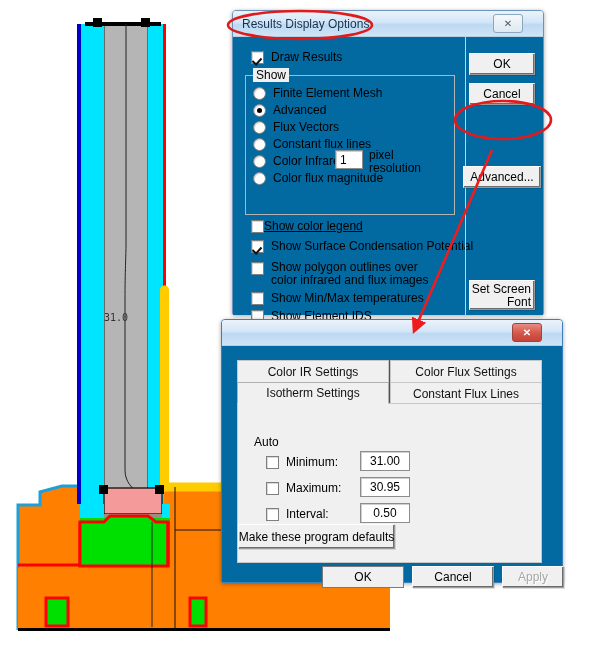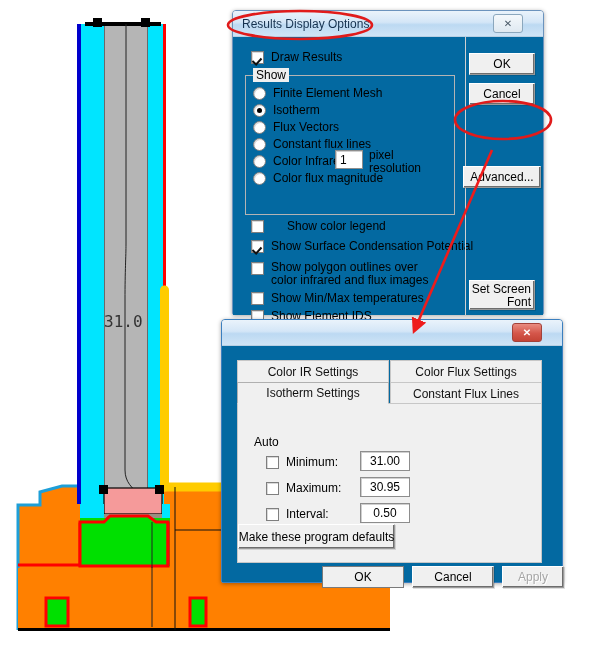--- a/index.html
+++ b/index.html
@@ -20,21 +20,21 @@
 
   
   #drawing {
     position: absolute;
     left: 0; top: 0;
     width: 611px; height: 646px;
   }
   .iso-label {
     position: absolute;
     font-family: "DejaVu Sans Mono", monospace;
-    font-size: 16px;
+    font-size: 10px;
     color: #333;
     letter-spacing: 0px;
     white-space: nowrap;
   }
 
   
   .dialog {
     position: absolute;
     background: #f0f0f0;
     border: 1px solid #6b93bd;
@@ -308,40 +308,40 @@
       <div class="chk checked" style="left:18px; top:14px;"></div>
       <div class="lbl" style="left:38px; top:14px;">Draw Results</div>
 
       <div class="group" style="left:12px; top:38px; width:210px; height:140px;"></div>
       <div class="group-title" style="left:20px; top:31px;">Show</div>
 
       <div class="radio" style="left:20px; top:50px;"></div>
       <div class="lbl" style="left:40px; top:50px;">Finite Element Mesh</div>
 
       <div class="radio checked" style="left:20px; top:67px;"></div>
-      <div class="lbl" style="left:40px; top:67px;">Isotherm</div>
+      <div class="lbl" style="left:40px; top:67px;">Advanced</div>
 
       <div class="radio" style="left:20px; top:84px;"></div>
       <div class="lbl" style="left:40px; top:84px;">Flux Vectors</div>
 
       <div class="radio" style="left:20px; top:101px;"></div>
       <div class="lbl" style="left:40px; top:101px;">Constant flux lines</div>
 
       <div class="radio" style="left:20px; top:118px;"></div>
       <div class="lbl" style="left:40px; top:118px;">Color Infrared</div>
 
       <div class="radio" style="left:20px; top:135px;"></div>
       <div class="lbl" style="left:40px; top:135px;">Color flux magnitude</div>
 
       <div class="field" style="left:102px; top:113px; width:28px; height:19px;">1</div>
       <div class="lbl" style="left:136px; top:112px;">pixel</div>
       <div class="lbl" style="left:136px; top:125px;">resolution</div>
 
       <div class="chk" style="left:18px; top:183px;"></div>
-      <div class="lbl" style="left:54px; top:183px;">Show color legend</div>
+      <div class="lbl" style="left:31px; top:183px;text-decoration:underline;">Show color legend</div>
 
       <div class="chk checked" style="left:18px; top:203px;"></div>
       <div class="lbl" style="left:38px; top:203px;">Show Surface Condensation Potential</div>
 
       <div class="chk" style="left:18px; top:225px;"></div>
       <div class="lbl two" style="left:38px; top:224px; width:170px;">Show polygon outlines over<br>color infrared and flux images</div>
 
       <div class="chk" style="left:18px; top:255px;"></div>
       <div class="lbl" style="left:38px; top:255px;">Show Min/Max temperatures</div>
 

